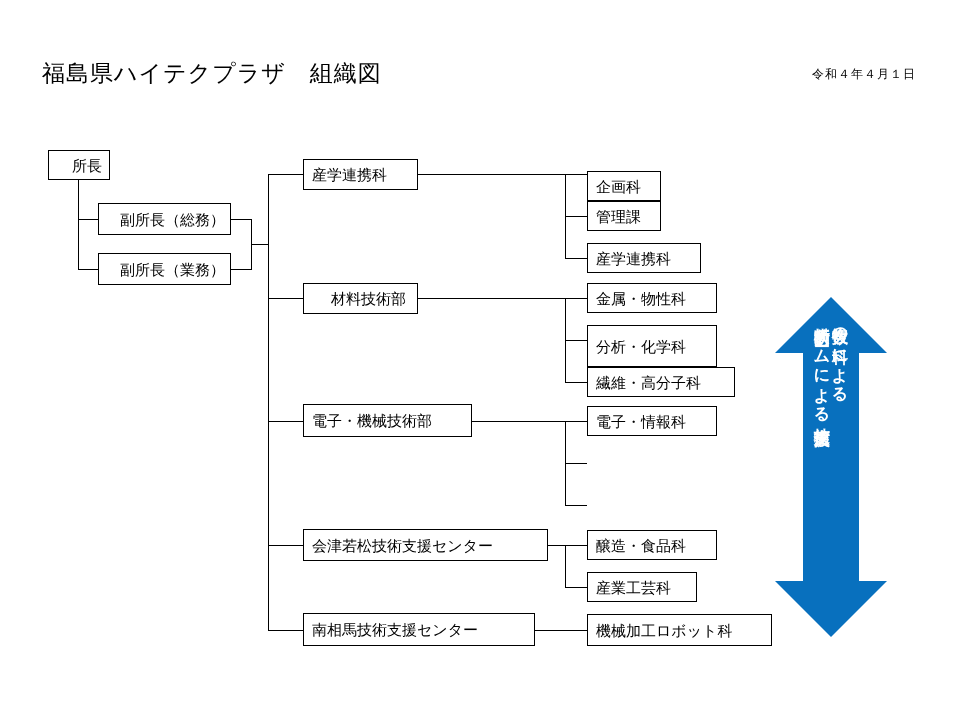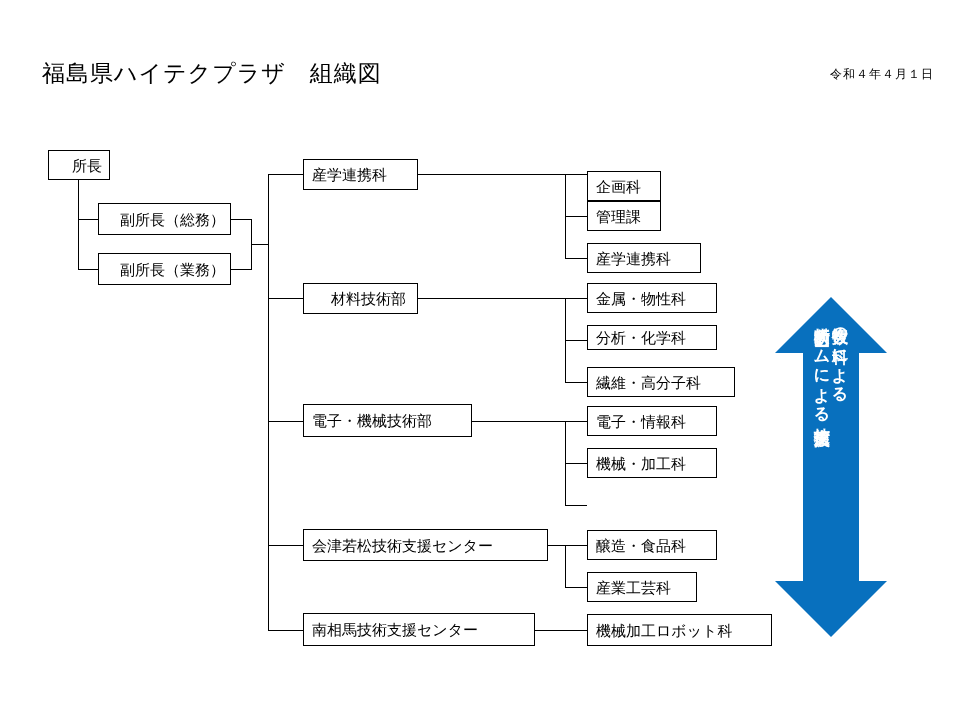--- a/index.html
+++ b/index.html
@@ -25,21 +25,21 @@
     position: absolute;
     left: 42px;
     top: 58px;
     font-size: 23px;
     letter-spacing: 1px;
     white-space: pre;
     color: #000000;
   }
   .page-date {
     position: absolute;
-    right: 26px;
+    right: 44px;
     top: 66px;
     font-size: 12px;
     letter-spacing: 1px;
     white-space: pre;
     color: #000000;
   }
 
   
   .node {
     position: absolute;
@@ -153,31 +153,30 @@
   <div class="node" style="left:587px; top:201px; width:74px; height:30px;">管理課</div>
   <div class="node" style="left:587px; top:243px; width:114px; height:30px;">産学連携科</div>
 
   <div class="ln h" style="left:418px; top:298px; width:147px;"></div>
   <div class="ln v" style="left:565px; top:298px; height:84px;"></div>
   <div class="ln h" style="left:565px; top:298px; width:22px;"></div>
   <div class="ln h" style="left:565px; top:340px; width:22px;"></div>
   <div class="ln h" style="left:565px; top:382px; width:22px;"></div>
 
   <div class="node" style="left:587px; top:283px; width:130px; height:30px;">金属・物性科</div>
-  <div class="node" style="left:587px; top:325px; width:130px; height:25px;">分析・化学科</div>
+  <div class="node" style="left:587px; top:325px; width:130px; height:42px;">分析・化学科</div>
   <div class="node" style="left:587px; top:367px; width:148px; height:30px;">繊維・高分子科</div>
 
   <div class="ln h" style="left:472px; top:421px; width:93px;"></div>
   <div class="ln v" style="left:565px; top:421px; height:84px;"></div>
   <div class="ln h" style="left:565px; top:421px; width:22px;"></div>
   <div class="ln h" style="left:565px; top:463px; width:22px;"></div>
   <div class="ln h" style="left:565px; top:505px; width:22px;"></div>
 
   <div class="node" style="left:587px; top:406px; width:130px; height:30px;">電子・情報科</div>
-  <div class="node" style="left:587px; top:448px; width:130px; height:30px;">機械・加工科</div>
 
   <div class="ln h" style="left:548px; top:545px; width:17px;"></div>
   <div class="ln v" style="left:565px; top:545px; height:42px;"></div>
   <div class="ln h" style="left:565px; top:545px; width:22px;"></div>
   <div class="ln h" style="left:565px; top:587px; width:22px;"></div>
 
   <div class="node" style="left:587px; top:572px; width:110px; height:30px;">産業工芸科</div>
   <div class="node" style="left:587px; top:530px; width:130px; height:30px;">醸造・食品科</div>
 
   <div class="ln h" style="left:535px; top:630px; width:52px;"></div>

